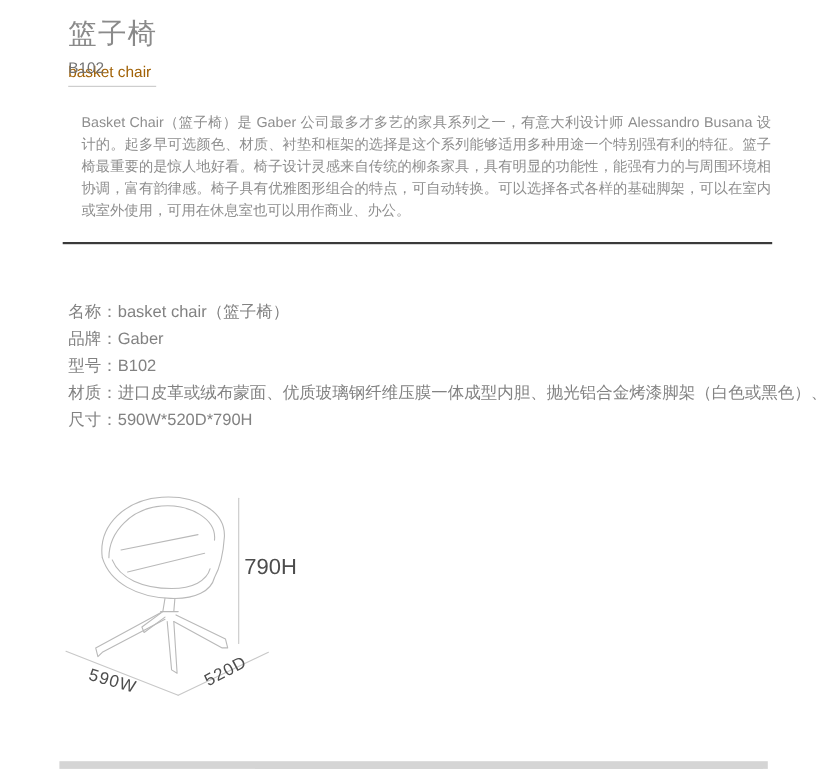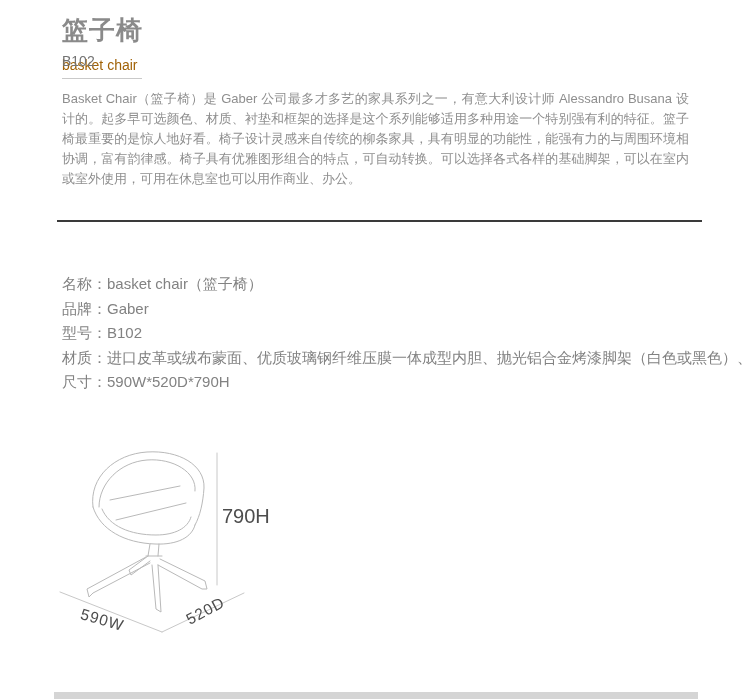--- a/index.html
+++ b/index.html
@@ -7,41 +7,41 @@
     width:750px;height:699px;
     background:#ffffff;
     overflow:hidden;
     font-family:"Liberation Sans","DejaVu Sans",sans-serif;
     position:relative;
   }
   .page{position:relative;width:750px;height:699px;background:#fff;}
 
   .title{
     position:absolute;left:62px;top:-2px;
-    font-size:26px;line-height:30px;font-weight:700;
+    font-size:26px;line-height:30px;font-weight:400;
     color:#8a8a8a;letter-spacing:1px;
   }
   .subtitle{
     position:absolute;left:62px;top:31px;
     font-size:14px;line-height:18px;color:#a16207;margin-top:25px;
   }
   .model{
     position:absolute;left:62px;top:52px;
     font-size:14px;line-height:18px;color:#737373;
   }
   .rule-short{
     position:absolute;left:62px;top:78px;
     width:80px;height:1px;background:#c9c9c9;
   }
   .description{
     position:absolute;left:62px;top:89px;
     width:627px;
     font-size:13px;line-height:20px;color:#8e8e8e;
     text-align:justify;
-    margin:0;
+    margin:12px;
   }
   .rule-dark{
     position:absolute;left:57px;top:220px;
     width:645px;height:2px;background:#3a3a3a;
   }
   .specs{
     position:absolute;left:62px;top:272px;
     font-size:15px;line-height:24.6px;color:#828282;
   }
   .spec-row{white-space:nowrap;}

